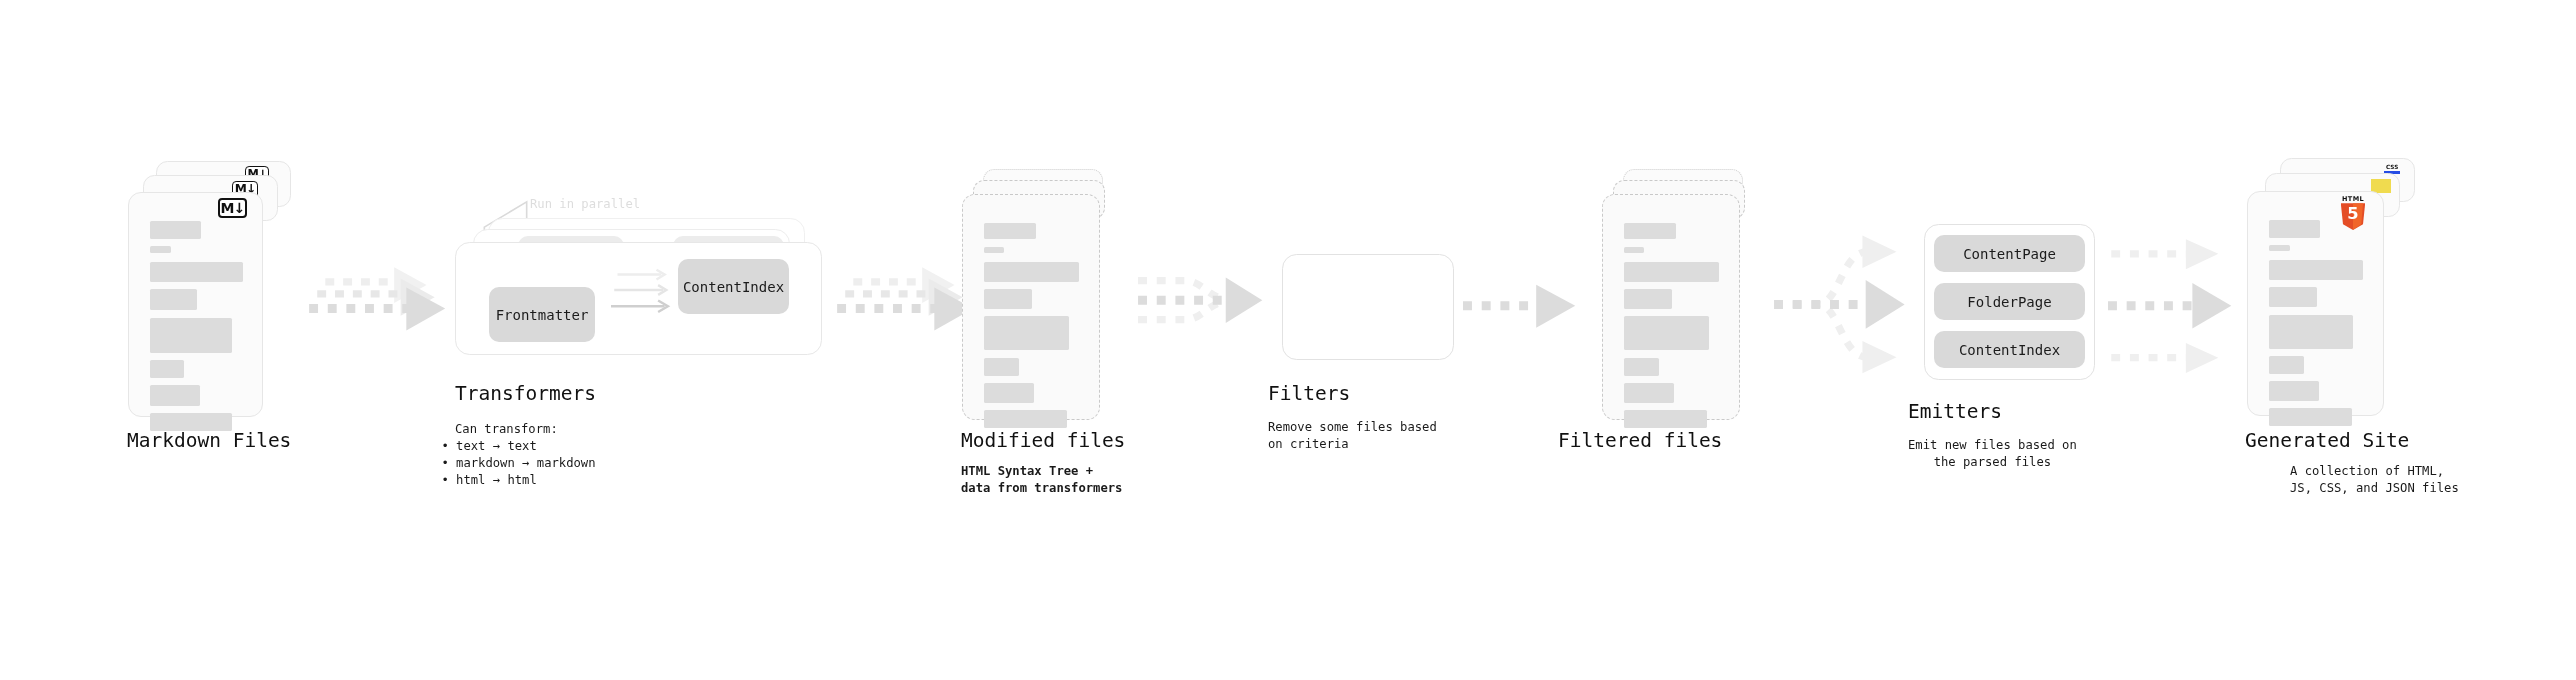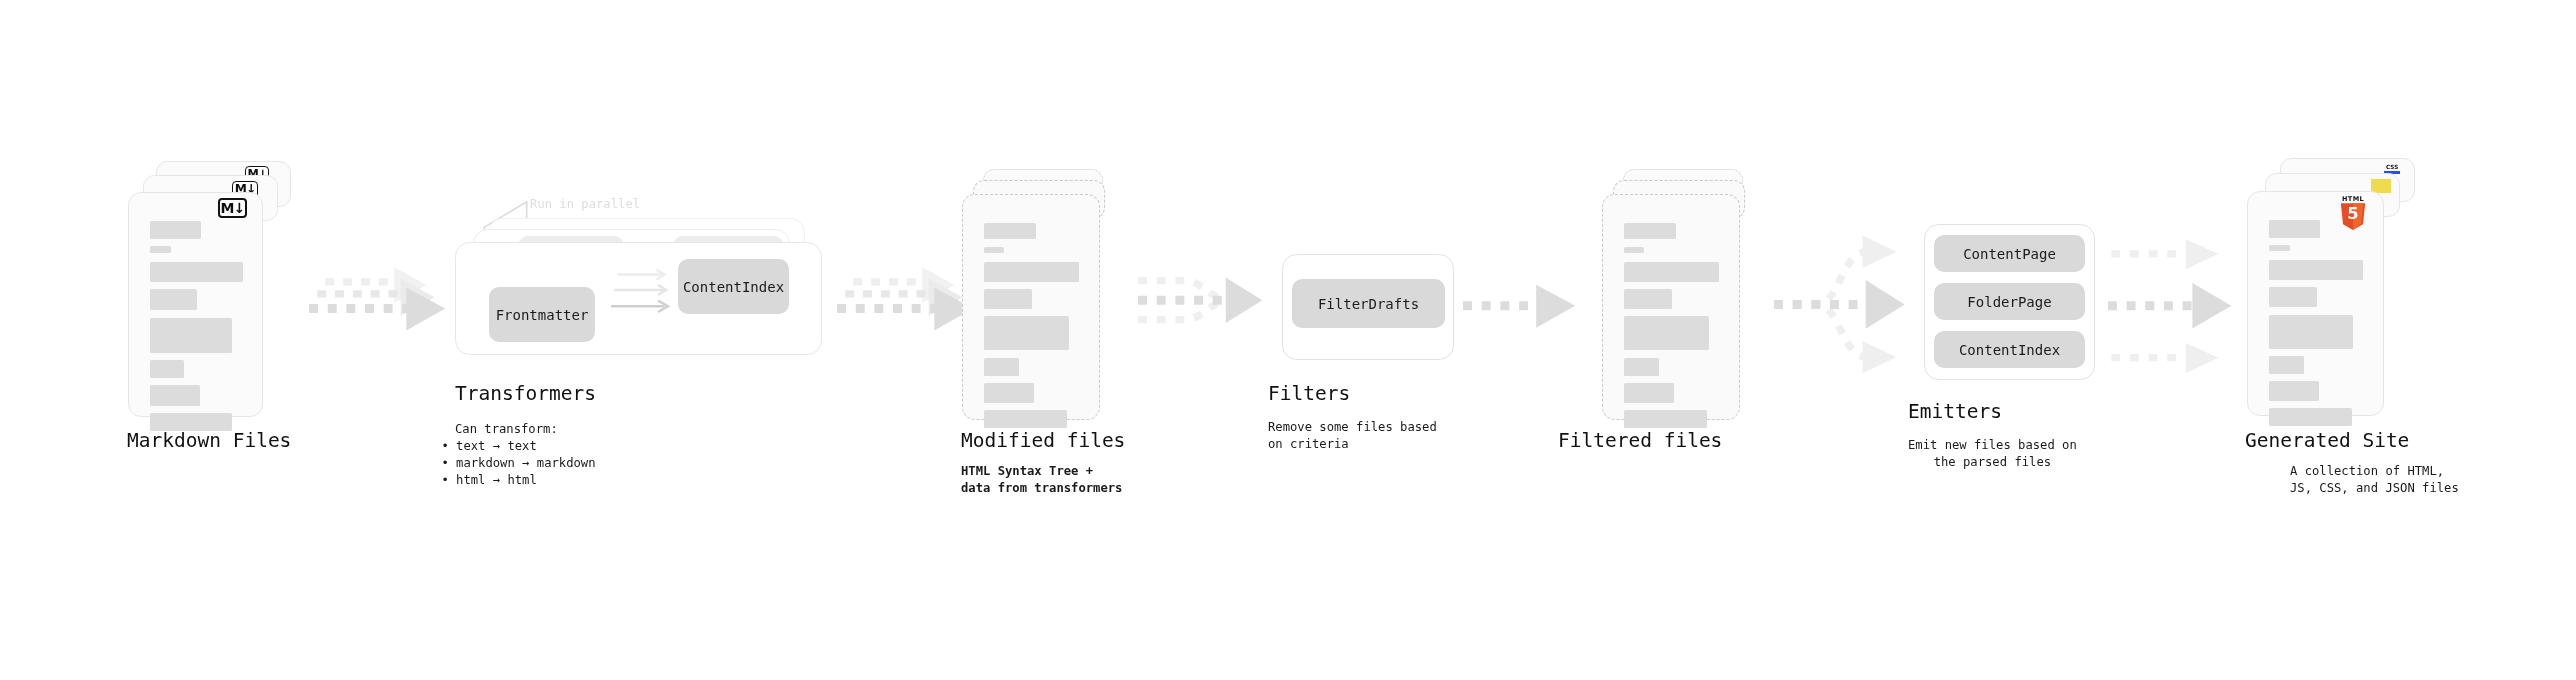--- a/index.html
+++ b/index.html
@@ -317,21 +317,20 @@
   <svg class="conn" style="left:1134px; top:248px;" width="134" height="106" viewBox="0 0 165 130">
     <g fill="none" stroke-width="9" stroke-dasharray="11 12">
       <path d="M5 40 H63 C85 40 92 63 118 63" stroke="#efefef"></path>
       <path d="M5 88 H63 C85 88 92 65 118 65" stroke="#efefef"></path>
       <path d="M5 64 H120" stroke="#dcdcdc" stroke-width="11"></path>
     </g>
     <polygon points="113,36 158,64 113,92" fill="#dcdcdc"></polygon>
   </svg>
 
   <div class="gbox" style="left:1282px; top:254px; width:172px; height:106px;"></div>
-  <div class="chip" style="left:1292px; top:279px; width:153px; height:49px;">FilterDrafts</div>
 
   <div class="title" style="left:1268px; top:382px;">Filters</div>
   <div class="sub" style="left:1268px; top:419px;">Remove some files based
 on criteria</div>
 
   <svg class="conn" style="left:1463px; top:283px;" width="122" height="57" viewBox="0 0 150 70">
     <g stroke="#dcdcdc" stroke-width="11" stroke-dasharray="11 12" fill="none">
       <line x1="0" y1="28" x2="96" y2="28"></line>
     </g>
     <polygon points="90,2 138,28 90,55" fill="#dcdcdc"></polygon>

